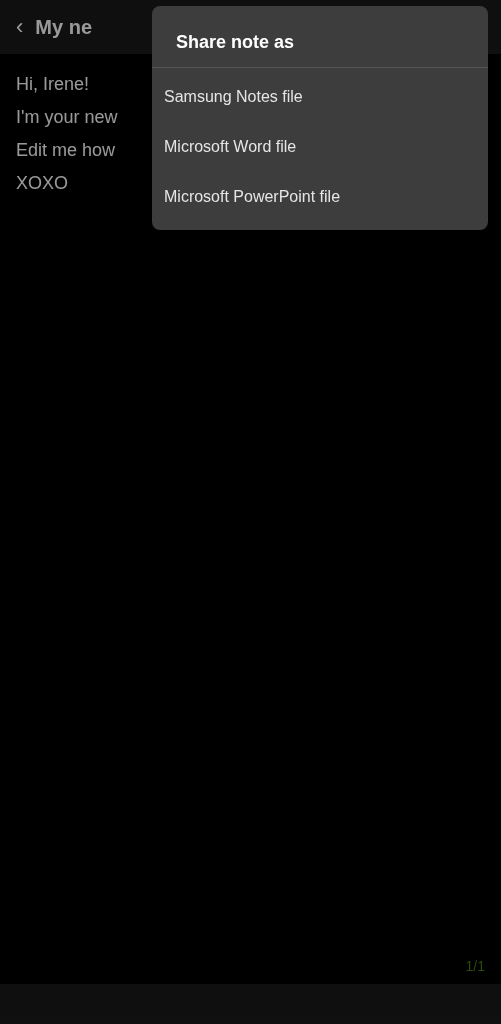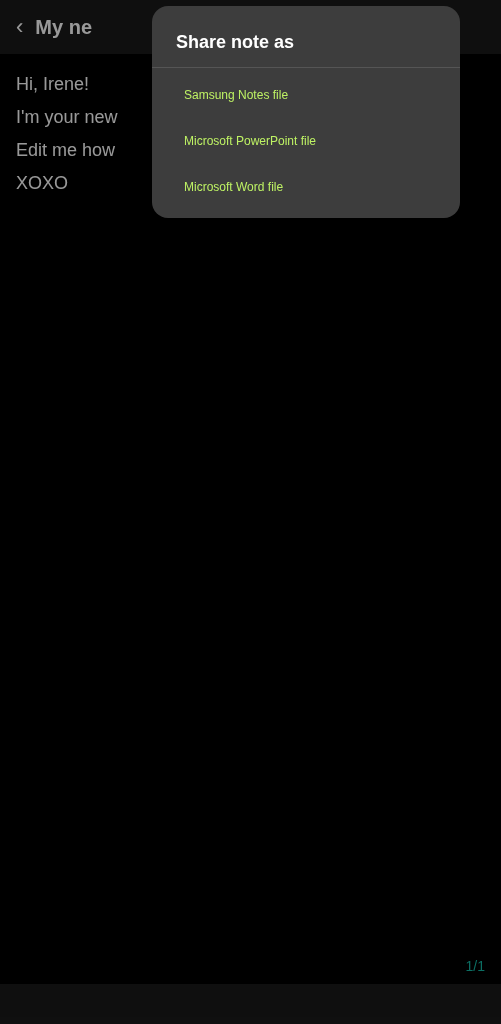--- a/index.html
+++ b/index.html
@@ -53,21 +53,21 @@
     .note-line {
       font-size: 18px;
       margin-bottom: 12px;
       color: #ffffff;
     }
 
     .page-indicator {
       position: absolute;
       bottom: 50px;
       right: 16px;
-      color: #14b8a6;
+      color: #4d7c0f;
       font-size: 14px;
     }
 
     .bottom-bar {
       position: absolute;
       bottom: 0;
       left: 0;
       width: 100%;
       height: 40px;
       background-color: #1a1a1a;
@@ -81,44 +81,44 @@
       width: 100%;
       height: 100%;
       background: rgba(0,0,0,0.4);
     }
 
     
     .dropdown-menu {
       position: absolute;
       top: 6px;
       left: 152px;
-      width: 308px;
+      width: 336px;
       background-color: #3d3d3d;
-      border-radius: 16px;
+      border-radius: 8px;
       padding: 8px 0;
       z-index: 10;
     }
 
     .menu-title {
       color: #ffffff;
       font-size: 18px;
       font-weight: 600;
       padding: 18px 24px 14px 24px;
     }
 
     .menu-divider {
       height: 1px;
       background-color: #555555;
       margin: 0 0 4px 0;
     }
 
     .menu-item {
-      color: #bef264;
-      font-size: 12px;
-      padding: 16px 32px;
+      color: #e5e5e5;
+      font-size: 16px;
+      padding: 16px 12px;
       cursor: pointer;
     }
   </style>
 </head>
 <body>
 
 <div class="background-content">
   <div class="header-bar">
     <span class="back-arrow">‹</span>
     <span class="header-title">My ne</span>
@@ -132,15 +132,15 @@
   <div class="page-indicator">1/1</div>
   <div class="bottom-bar"></div>
 </div>
 
 <div class="overlay"></div>
 
 <div class="dropdown-menu">
   <div class="menu-title">Share note as</div>
   <div class="menu-divider"></div>
   <div class="menu-item">Samsung Notes file</div>
+  <div class="menu-item">Microsoft Word file</div>
   <div class="menu-item">Microsoft PowerPoint file</div>
-  <div class="menu-item">Microsoft Word file</div>
 </div>
 
 </body></html>

